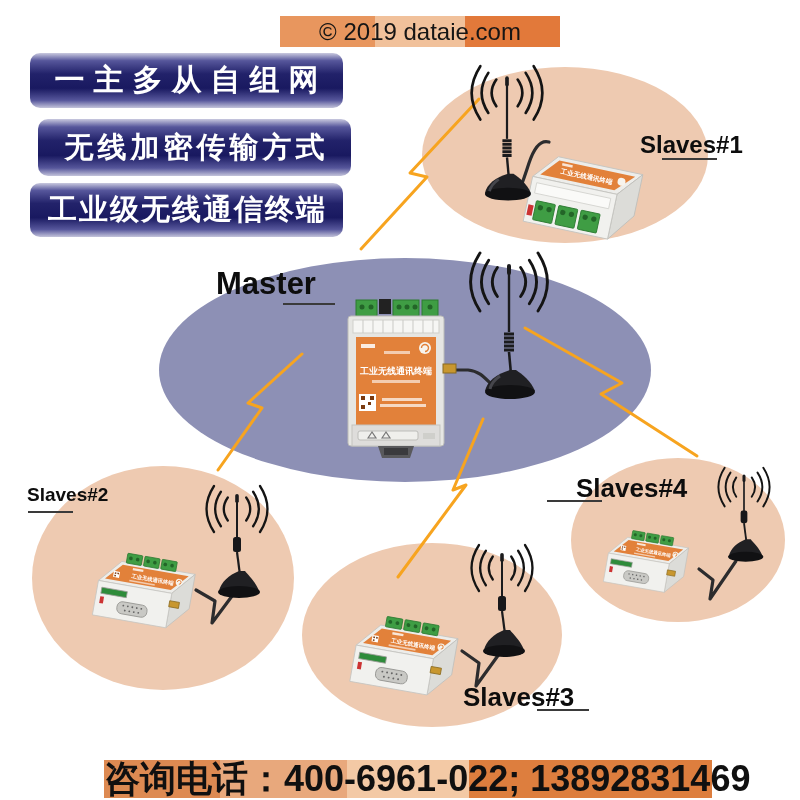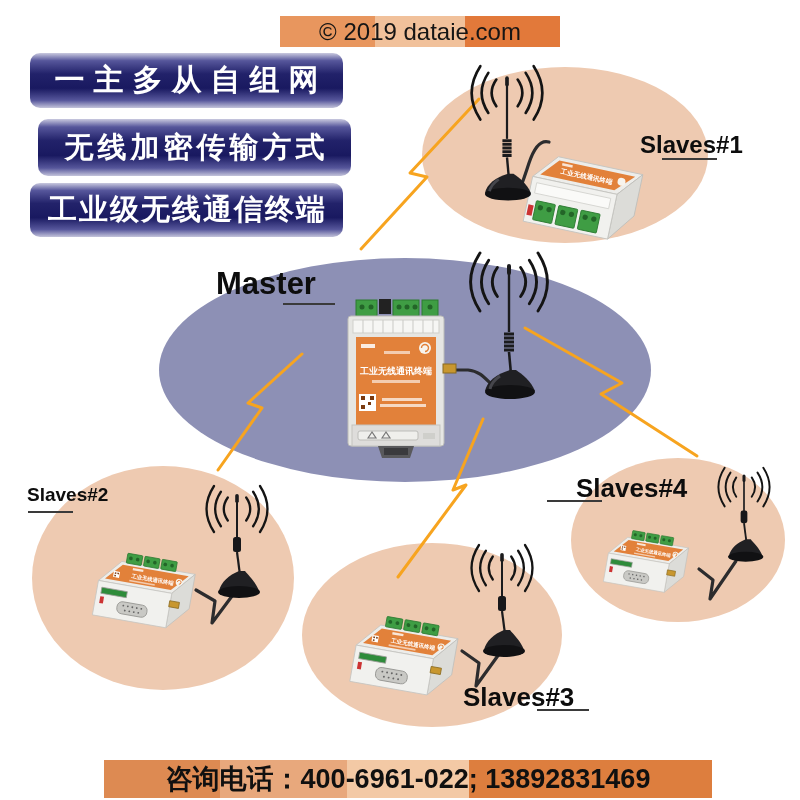--- a/index.html
+++ b/index.html
@@ -35,21 +35,21 @@
   .lbl-s4{left:576px;top:473px;font-size:26px;}
   .underline{position:absolute;height:2px;background:#3a3a3a;}
   .ul-master{left:283px;top:303px;width:52px;}
   .ul-s1{left:662px;top:158px;width:55px;}
   .ul-s2{left:28px;top:511px;width:45px;}
   .ul-s3{left:537px;top:709px;width:52px;}
   .ul-s4{left:547px;top:500px;width:55px;}
   
   .footer{position:absolute;left:104px;top:760px;width:608px;height:38px;
     background:linear-gradient(90deg,#dd8a52 0 19%,#e8a87c 19% 40%,#f3c9a5 40% 60%,#dd7e3e 60% 100%);
-    color:#101010;font-size:27px;font-weight:bold;line-height:38px;text-align:center;white-space:nowrap;}
+    color:#101010;font-size:36px;font-weight:bold;line-height:38px;text-align:center;white-space:nowrap;}
 </style>
 </head>
 <body>
 
 <div class="stage">
 
   <div class="watermark">
     <span>© 2019 dataie.com</span>
   </div>
 

